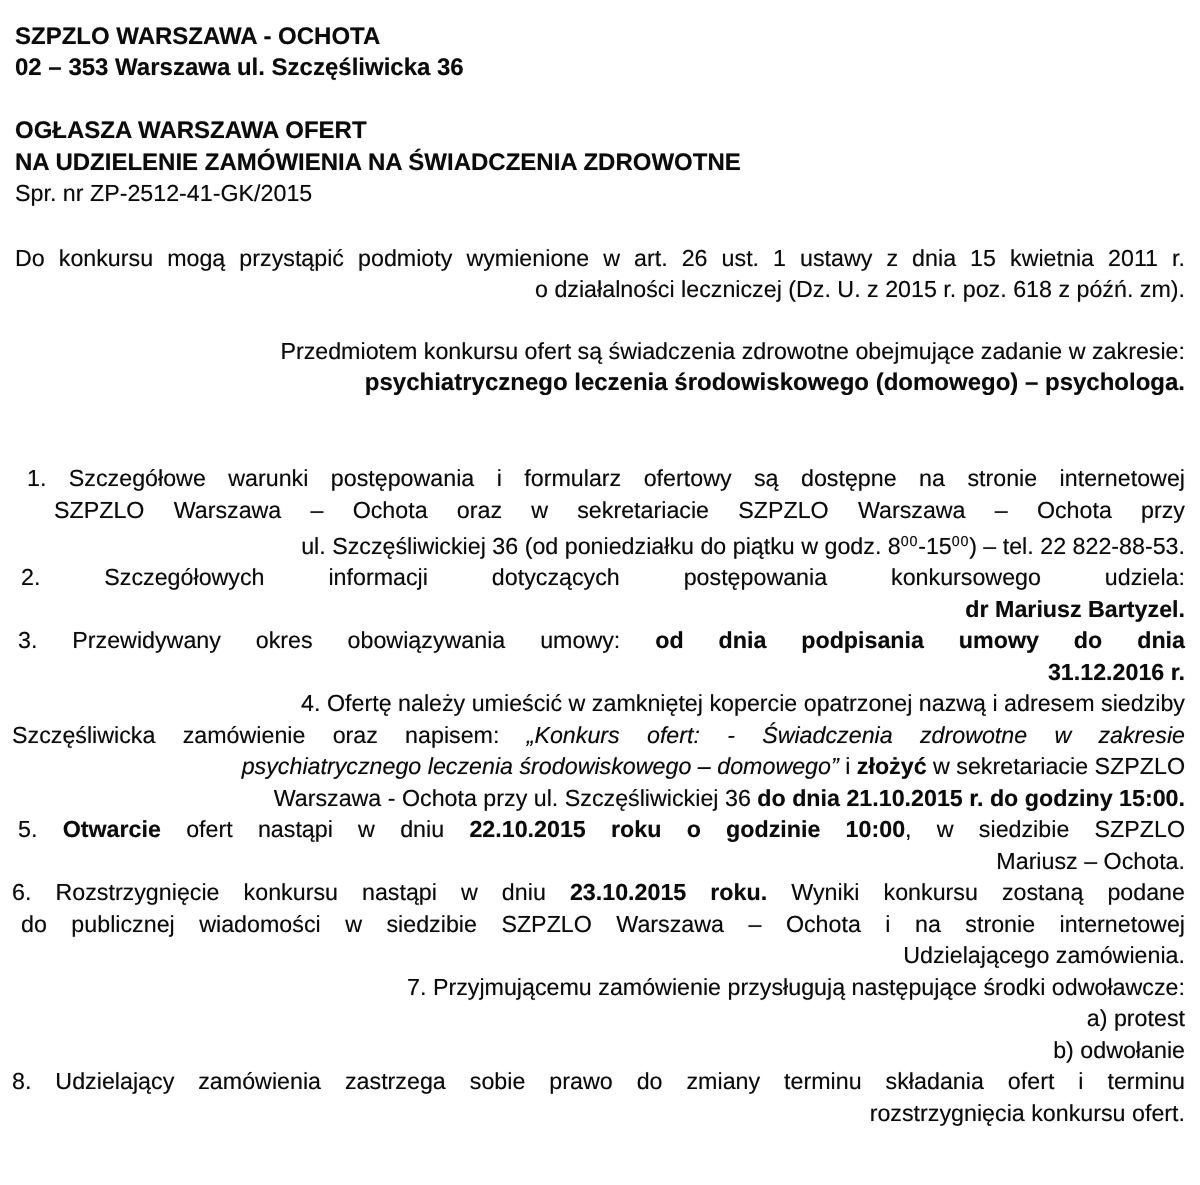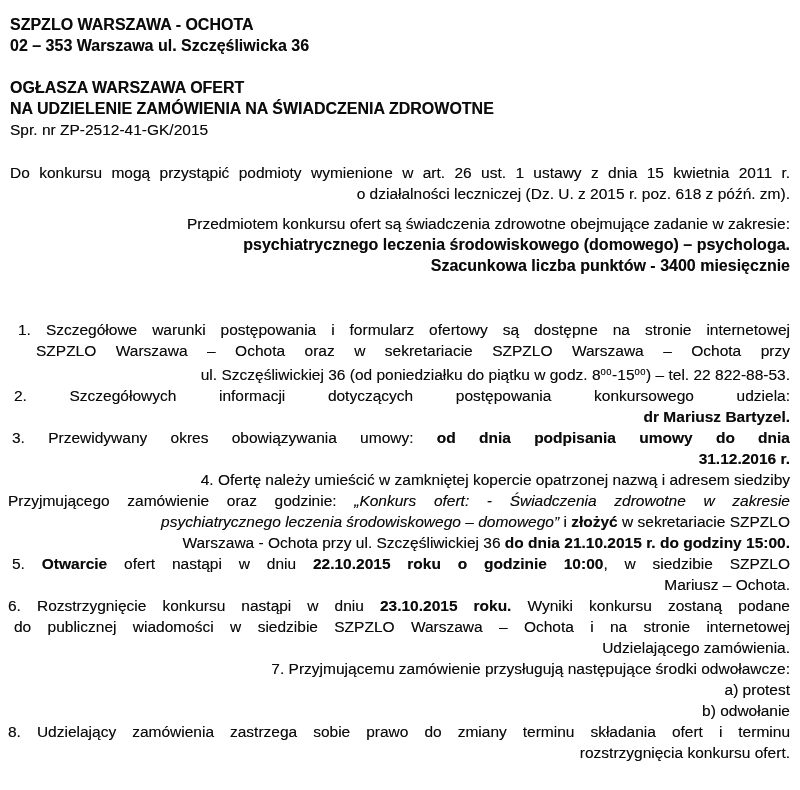--- a/index.html
+++ b/index.html
@@ -44,43 +44,42 @@
     </div>
     <div style="margin-top: 21px;">
       <div class="ln c b" style="font-size: 16px;"><span>OGŁASZA WARSZAWA OFERT</span></div>
       <div class="ln c b" style="font-size: 16px;"><span>NA UDZIELENIE ZAMÓWIENIA NA ŚWIADCZENIA ZDROWOTNE</span></div>
       <div class="ln c"><span>Spr. nr ZP-2512-41-GK/2015</span></div>
     </div>
     <div style="margin-top: 22px;">
       <div class="ln j"><span>Do konkursu mogą przystąpić podmioty wymienione w art. 26 ust. 1 ustawy z dnia 15 kwietnia 2011 r.</span></div>
       <div class="ln"><span>o działalności leczniczej (Dz. U. z 2015 r. poz. 618 z późń. zm).</span></div>
     </div>
-    <div style="margin-top: 9px;">
+    <div style="margin-top: 20px;">
       <div class="ln"><span>Przedmiotem konkursu ofert są świadczenia zdrowotne obejmujące zadanie w zakresie:</span></div>
     </div>
     <div style="">
       <div class="ln b" style="font-size: 16px; padding-left: 48px;"><span>psychiatrycznego leczenia środowiskowego (domowego) – psychologa.</span></div>
-      <div class="ln b" style="font-size: 16px; padding-left: 48px;"><span>Szacunkowa liczba punktów - 3400 miesięcznie</span></div>
     </div>
     <div style="margin-top: 43px;">
       <div class="ln j" style="padding-left: 8px;"><span>1. Szczegółowe warunki postępowania i formularz ofertowy są dostępne na stronie internetowej</span></div>
       <div class="ln j" style="padding-left: 26px;"><span>SZPZLO Warszawa – Ochota oraz w sekretariacie SZPZLO Warszawa – Ochota przy</span></div>
       <div class="ln" style="padding-left: 26px;"><span>ul. Szczęśliwickiej 36 (od poniedziałku do piątku w godz. 8</span><span class="sup">00</span><span>-15</span><span class="sup">00</span><span>) – tel. 22 822-88-53.</span></div>
     </div>
     <div>
       <div class="ln j" style="padding-left: 4px;"><span>2. Szczegółowych informacji dotyczących postępowania konkursowego udziela:</span></div>
       <div class="ln" style="padding-left: 24px; font-weight: bold;"><span>dr Mariusz Bartyzel.</span></div>
     </div>
     <div>
       <div class="ln j" style="padding-left: 2px;"><span>3. Przewidywany okres obowiązywania umowy: </span><span class="b">od dnia podpisania umowy do dnia</span></div>
       <div class="ln" style="margin-left: -8px;"><span class="b">31.12.2016 r.</span></div>
     </div>
     <div>
       <div class="ln" style="margin-left: -4px;"><span>4. Ofertę należy umieścić w zamkniętej kopercie opatrzonej nazwą i adresem siedziby</span></div>
-      <div class="ln j" style="margin-left: -2px;"><span>Przyjmującego zamówienie oraz godzinie: </span><span class="i">„Konkurs ofert: - Świadczenia zdrowotne w zakresie</span></div>
+      <div class="ln j" style="margin-left: -2px;"><span>Szczęśliwicka zamówienie oraz napisem: </span><span class="i">„Konkurs ofert: - Świadczenia zdrowotne w zakresie</span></div>
       <div class="ln" style="margin-left: -10px;"><span class="i">psychiatrycznego leczenia środowiskowego – domowego”</span><span> i </span><span class="b">złożyć</span><span> w sekretariacie SZPZLO</span></div>
       <div class="ln" style="margin-left: -10px;"><span>Warszawa - Ochota przy ul. Szczęśliwickiej 36 </span><span class="b">do dnia 21.10.2015 r. do godziny 15:00.</span></div>
     </div>
     <div>
       <div class="ln j" style="padding-left: 2px;"><span>5. </span><span class="b">Otwarcie</span><span> ofert nastąpi w dniu </span><span class="b">22.10.2015 roku o godzinie 10:00</span><span>, w siedzibie SZPZLO</span></div>
       <div class="ln" style="padding-left: 22px;"><span>Mariusz – Ochota.</span></div>
     </div>
     <div>
       <div class="ln j" style="margin-left: -2px;"><span>6. Rozstrzygnięcie konkursu nastąpi w dniu </span><span class="b">23.10.2015 roku.</span><span> Wyniki konkursu zostaną podane</span></div>
       <div class="ln j" style="padding-left: 4px;"><span>do publicznej wiadomości w siedzibie SZPZLO Warszawa – Ochota i na stronie internetowej</span></div>

